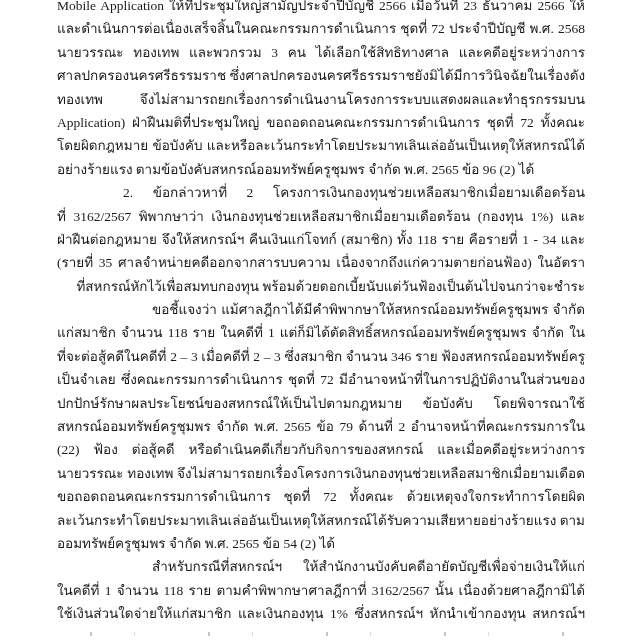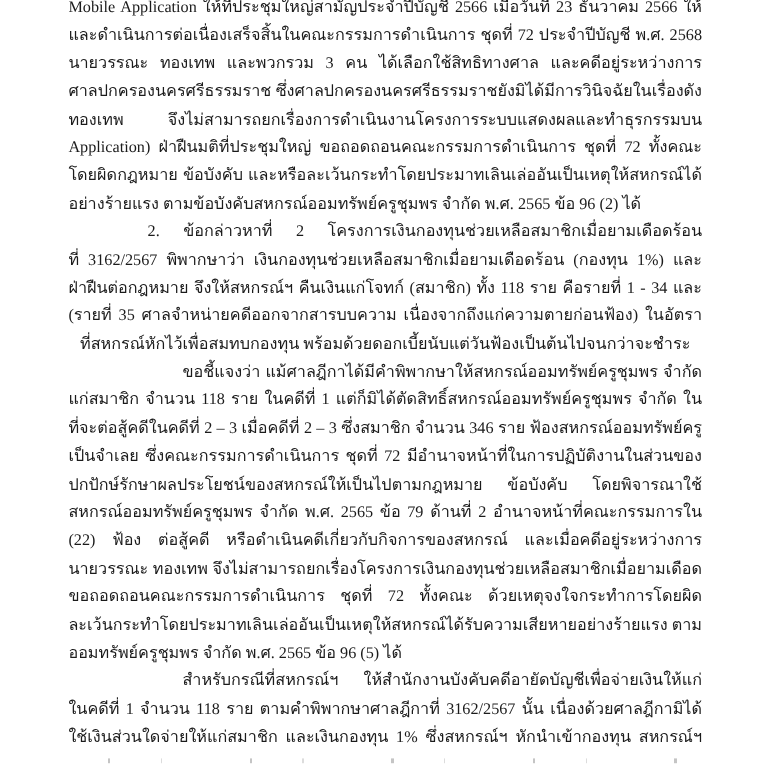--- a/index.html
+++ b/index.html
@@ -33,21 +33,21 @@
     text-align: justify;
     color: #1b1b1b;
   }
   
   .jl {
     text-align: justify;
     text-align-last: justify;
   }
   
   .nl {
-    text-align: center;
+    text-align: right;
     text-align-last: left;
   }
   
   .ind-a { padding-left: 66px; }
   .ind-b { padding-left: 95px; }
   
   .clipped-next-line {
     position: absolute;
     top: 632px;
     left: 60px;
@@ -84,19 +84,19 @@
     <div class="line jl ind-b">ขอชี้แจงว่า แม้ศาลฎีกาได้มีคำพิพากษาให้สหกรณ์ออมทรัพย์ครูชุมพร จำกัด คืนเงิน</div>
     <div class="line jl">แก่สมาชิก จำนวน 118 ราย ในคดีที่ 1 แต่ก็มิได้ตัดสิทธิ์สหกรณ์ออมทรัพย์ครูชุมพร จำกัด ในฐานะจำเลย</div>
     <div class="line jl">ที่จะต่อสู้คดีในคดีที่ 2 – 3 เมื่อคดีที่ 2 – 3 ซึ่งสมาชิก จำนวน 346 ราย ฟ้องสหกรณ์ออมทรัพย์ครูชุมพร จำกัด</div>
     <div class="line jl">เป็นจำเลย ซึ่งคณะกรรมการดำเนินการ ชุดที่ 72 มีอำนาจหน้าที่ในการปฏิบัติงานในส่วนของการต่อสู้คดีอันเป็นการ</div>
     <div class="line jl">ปกปักษ์รักษาผลประโยชน์ของสหกรณ์ให้เป็นไปตามกฎหมาย ข้อบังคับ โดยพิจารณาใช้อำนาจตามข้อบังคับ</div>
     <div class="line jl">สหกรณ์ออมทรัพย์ครูชุมพร จำกัด พ.ศ. 2565 ข้อ 79 ด้านที่ 2 อำนาจหน้าที่คณะกรรมการในการบริหารจัดการ</div>
     <div class="line jl">(22) ฟ้อง ต่อสู้คดี หรือดำเนินคดีเกี่ยวกับกิจการของสหกรณ์ และเมื่อคดีอยู่ระหว่างการพิจารณาของศาลอุทธรณ์</div>
     <div class="line jl">นายวรรณะ ทองเทพ จึงไม่สามารถยกเรื่องโครงการเงินกองทุนช่วยเหลือสมาชิกเมื่อยามเดือดร้อน (กองทุน 1%)</div>
     <div class="line jl">ขอถอดถอนคณะกรรมการดำเนินการ ชุดที่ 72 ทั้งคณะ ด้วยเหตุจงใจกระทำการโดยผิดกฎหมาย ข้อบังคับ และหรือ</div>
     <div class="line jl">ละเว้นกระทำโดยประมาทเลินเล่ออันเป็นเหตุให้สหกรณ์ได้รับความเสียหายอย่างร้ายแรง ตามข้อบังคับสหกรณ์</div>
-    <div class="line nl">ออมทรัพย์ครูชุมพร จำกัด พ.ศ. 2565 ข้อ 96 (5) ได้</div>
+    <div class="line nl">ออมทรัพย์ครูชุมพร จำกัด พ.ศ. 2565 ข้อ 54 (2) ได้</div>
     <div class="line jl ind-b">สำหรับกรณีที่สหกรณ์ฯ ให้สำนักงานบังคับคดีอายัดบัญชีเพื่อจ่ายเงินให้แก่สมาชิกกองทุน 1%</div>
     <div class="line jl">ในคดีที่ 1 จำนวน 118 ราย ตามคำพิพากษาศาลฎีกาที่ 3162/2567 นั้น เนื่องด้วยศาลฎีกามิได้กำหนดให้สหกรณ์ฯ</div>
     <div class="line jl">ใช้เงินส่วนใดจ่ายให้แก่สมาชิก และเงินกองทุน 1% ซึ่งสหกรณ์ฯ หักนำเข้ากองทุน สหกรณ์ฯ ได้จ่ายคืนให้แก่สมาชิก</div>
   </div>
   <div class="clipped-next-line"></div>
 </div>
 
 </body></html>

